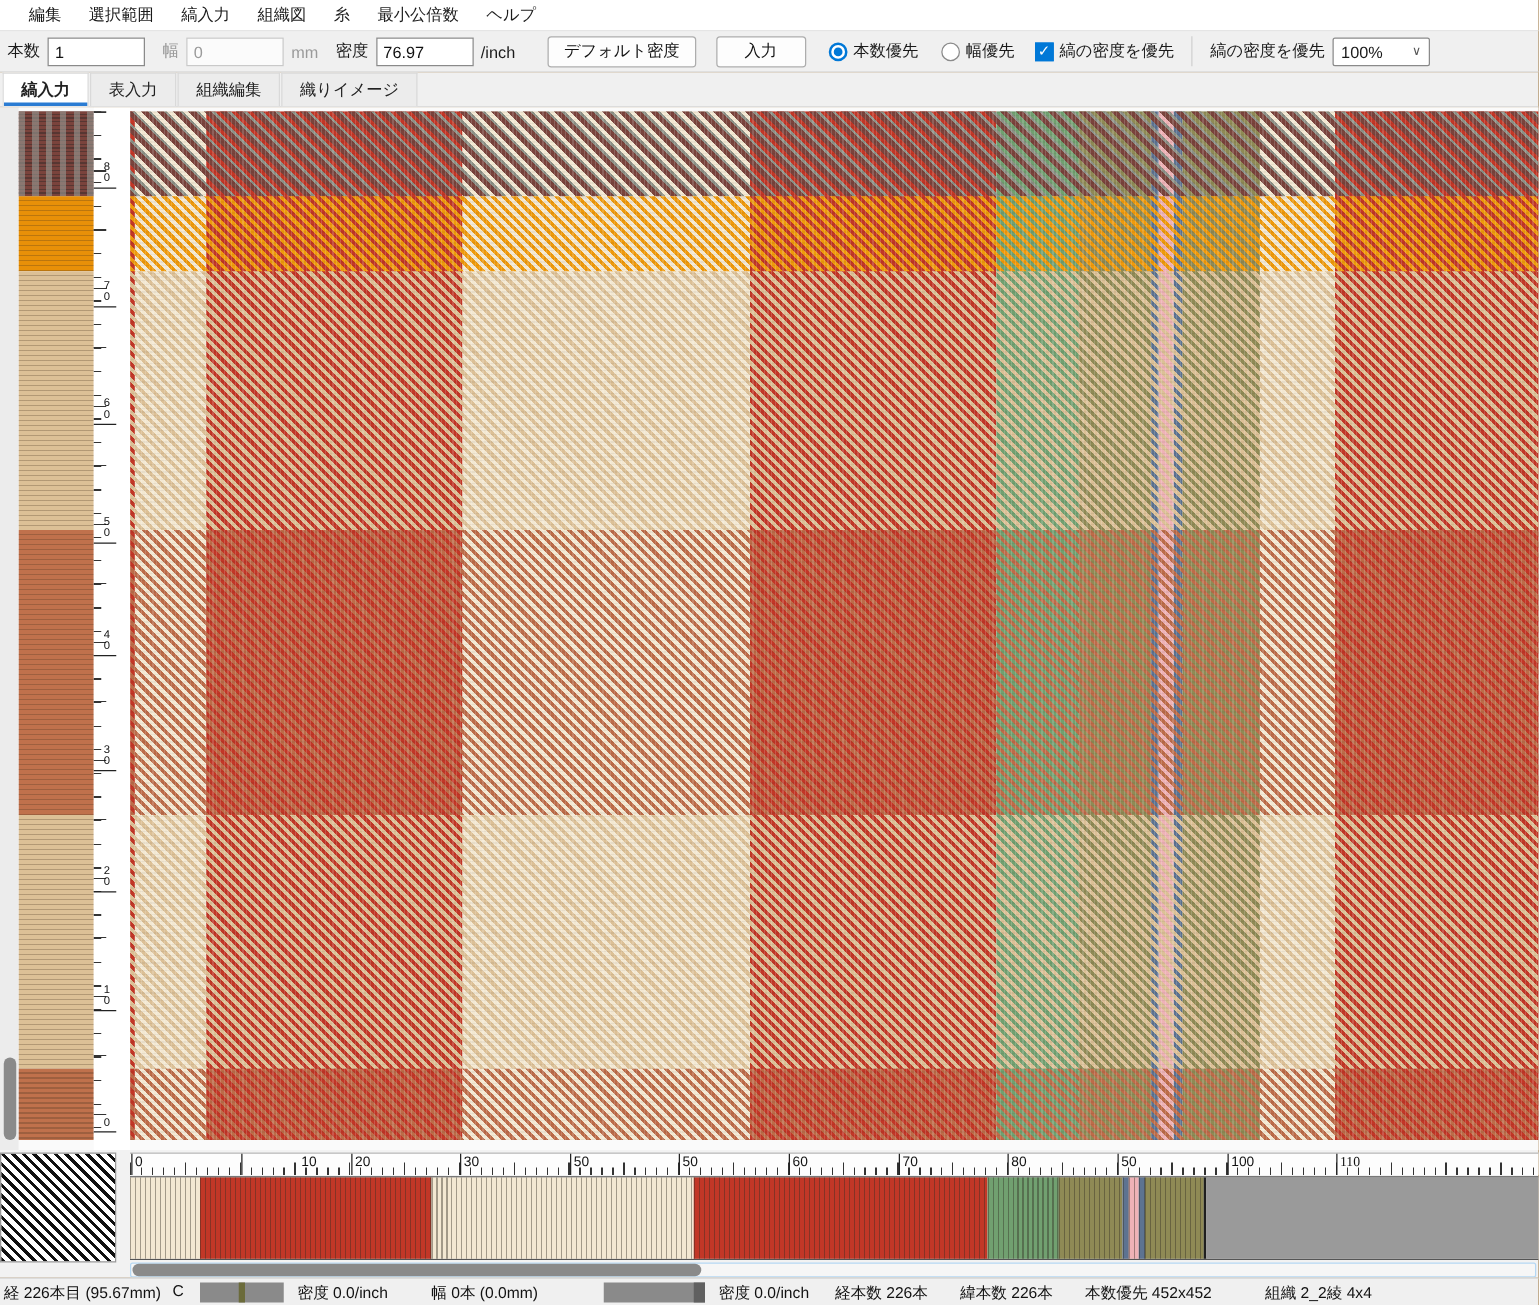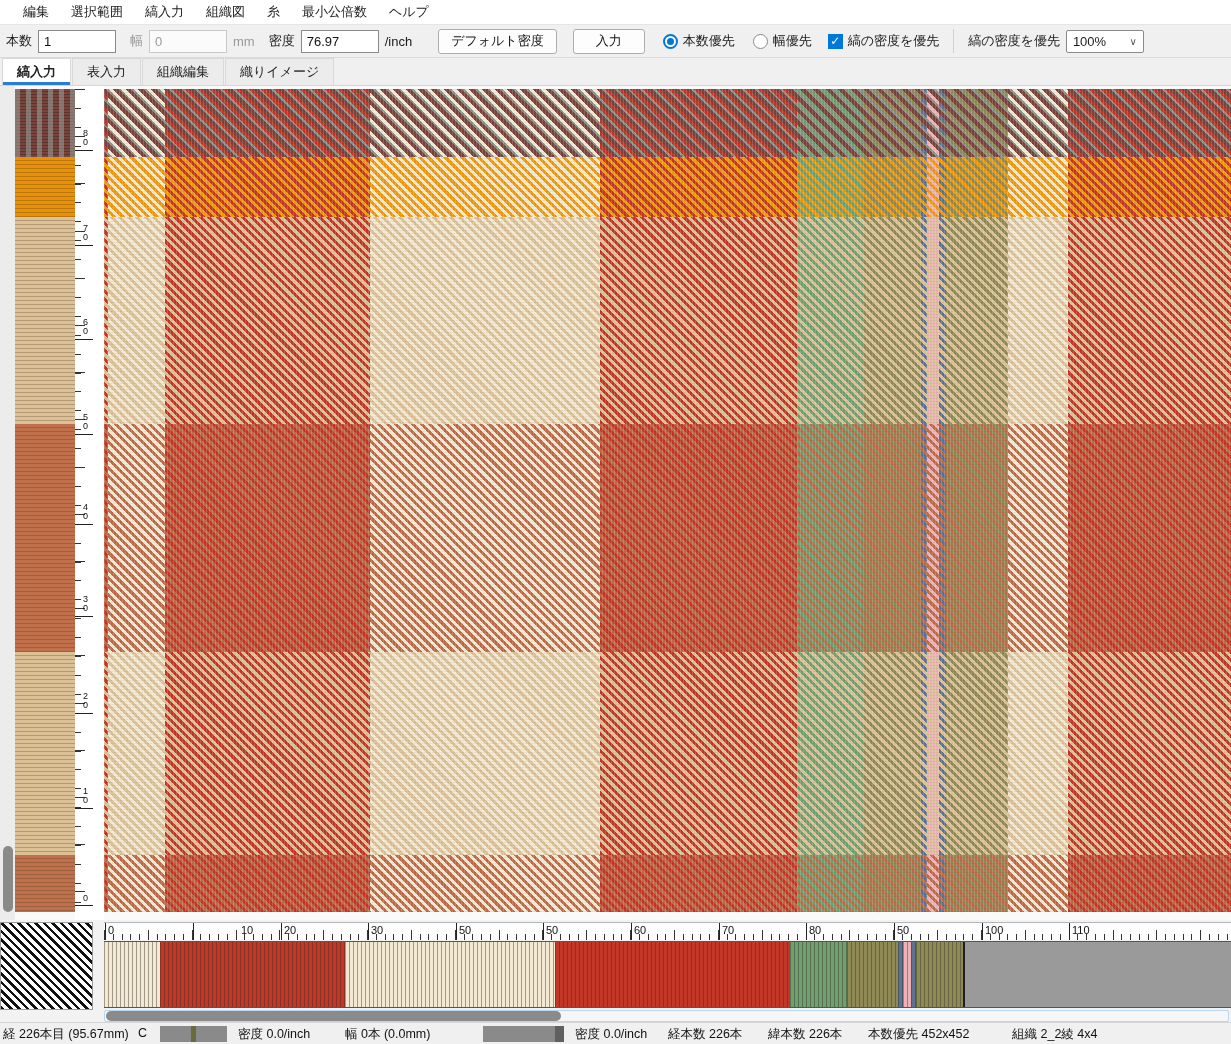--- a/index.html
+++ b/index.html
@@ -245,21 +245,21 @@
         <div class="hlabel" style="left: 530px;">60</div>
         <div class="htick" style="left: 615px;"></div>
         <div class="hlabel" style="left: 618px;">70</div>
         <div class="htick" style="left: 702px;"></div>
         <div class="hlabel" style="left: 705px;">80</div>
         <div class="htick" style="left: 790px;"></div>
         <div class="hlabel" style="left: 793px;">50</div>
         <div class="htick" style="left: 878px;"></div>
         <div class="hlabel" style="left: 881px;">100</div>
         <div class="htick" style="left: 965px;"></div>
-        <div class="hlabel" style="left: 968px;">110</div>
+        <div class="hlabel" style="left: 968px; font-family: Liberation Serif, serif;">110</div>
       </div>
     <div class="b-strip" id="b-strip">
         <div class="ob threads" style="left: 0px; width: 56px; background-color: rgb(243, 232, 210);"></div>
         <div class="ob threads" style="left: 56px; width: 185px; background-color: rgb(194, 55, 39);"></div>
         <div class="ob threads" style="left: 241px; width: 210px; background-color: rgb(243, 232, 210);"></div>
         <div class="ob threads" style="left: 451px; width: 235px; background-color: rgb(194, 55, 39);"></div>
         <div class="ob threads" style="left: 686px; width: 57px; background-color: rgb(113, 160, 112);"></div>
         <div class="ob threads" style="left: 743px; width: 51px; background-color: rgb(143, 138, 85);"></div>
         <div class="ob threads" style="left: 794px; width: 5px; background-color: rgb(93, 115, 145);"></div>
         <div class="ob threads" style="left: 799px; width: 8px; background-color: rgb(238, 178, 182);"></div>

